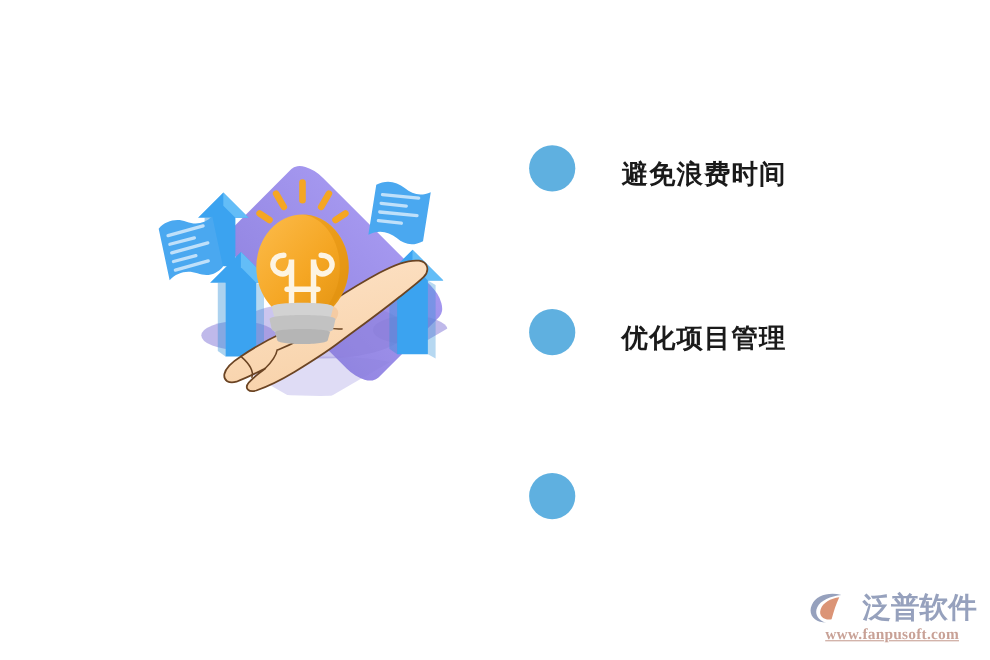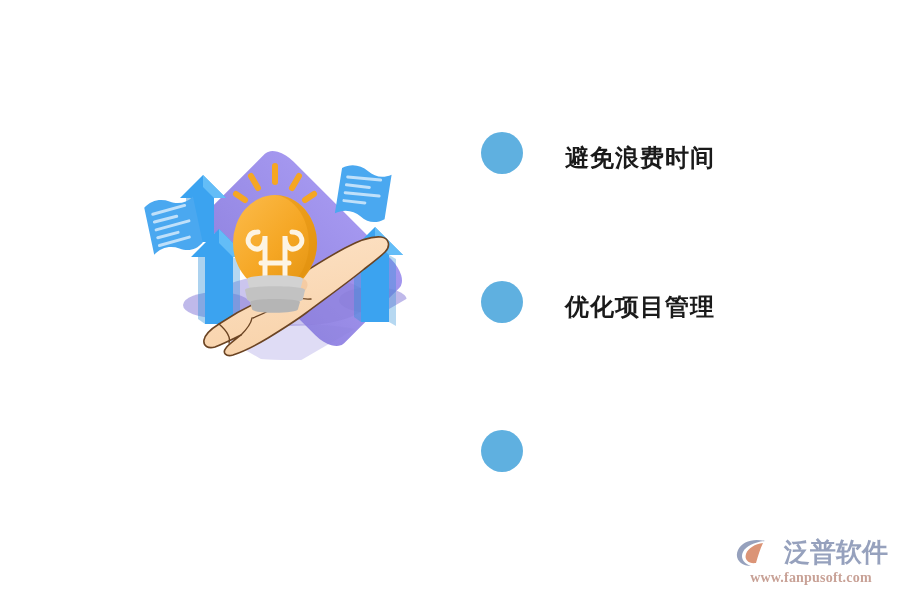--- a/index.html
+++ b/index.html
@@ -87,20 +87,21 @@
     letter-spacing: 0px;
     line-height: 1;
   }
   .wm-url {
     font-size: 14px;
     font-weight: bold;
     color: #c49a8e;
     letter-spacing: 0.2px;
     margin-top: 3px;
     font-family: "Liberation Serif", "DejaVu Serif", serif;
+    text-decoration: underline;
   }
 </style>
 </head>
 <body>
 
 <div id="illustration">
   <svg width="380" height="260" viewBox="0 0 380 260" xmlns="http://www.w3.org/2000/svg">
     <defs>
       <linearGradient id="platGrad" x1="0" y1="0" x2="0" y2="1">
         <stop offset="0%" stop-color="#a497ef"></stop>

